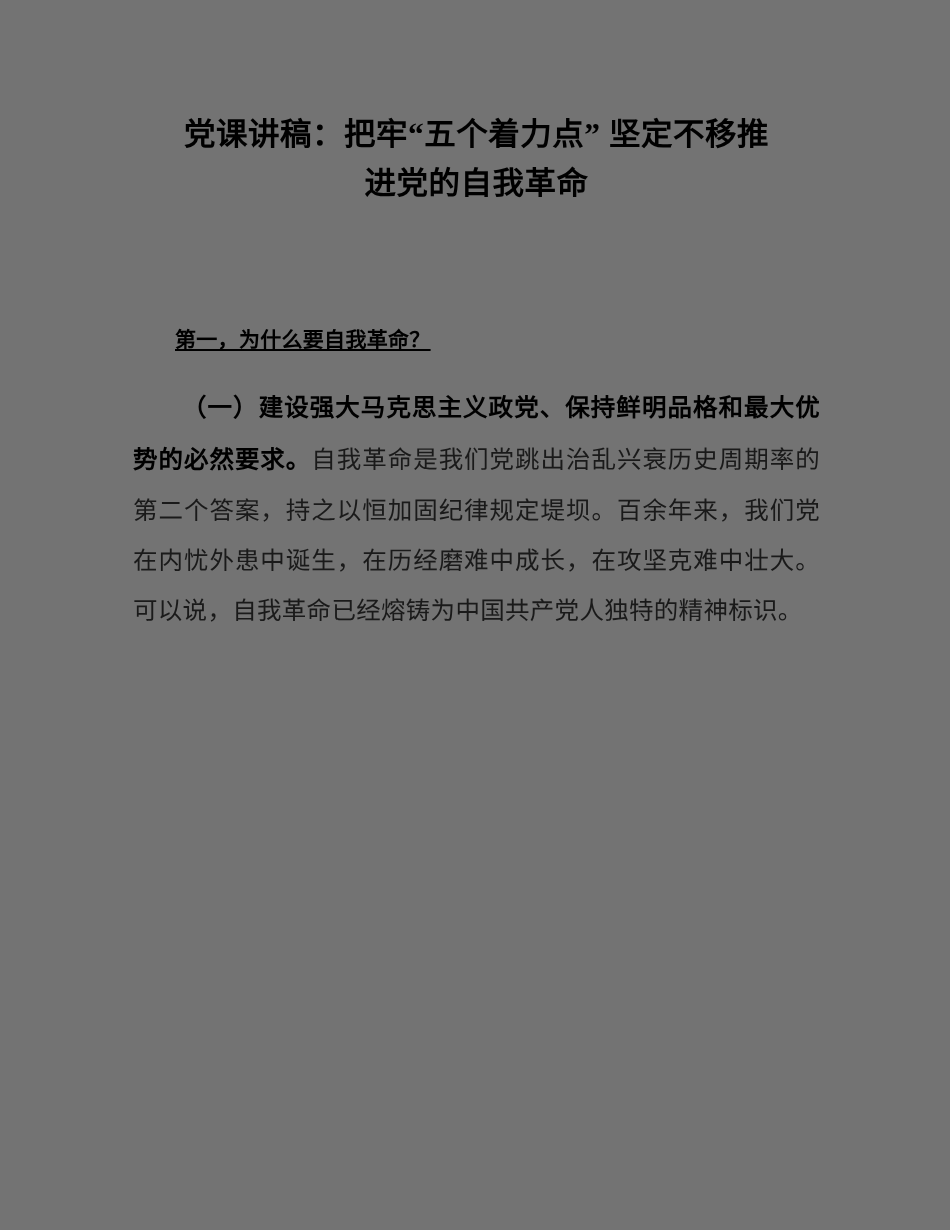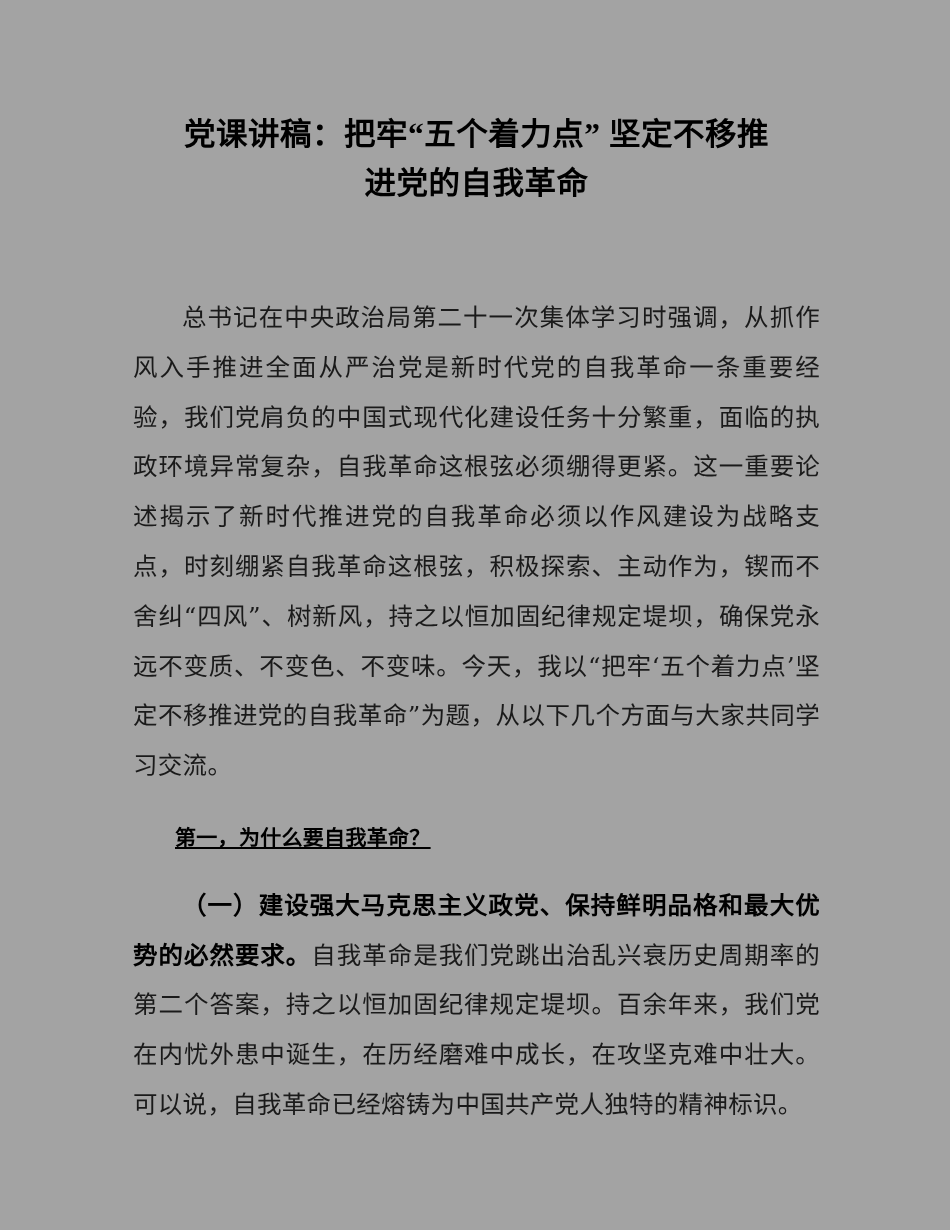--- a/index.html
+++ b/index.html
@@ -11,21 +11,21 @@
   body {
     font-family: "Liberation Serif", "DejaVu Serif", serif;
     color: #000000;
     -webkit-font-smoothing: antialiased;
   }
 
   .page {
     position: relative;
     width: 950px;
     height: 1230px;
-    background: #a3a3a3;
+    background: #737373;
     margin: 0 auto;
     overflow: hidden;
     box-sizing: border-box;
   }
 
   .content {
     position: absolute;
     left: 133px;
     top: 0;
     width: 687px;
@@ -85,41 +85,40 @@
     line-height: 49.8px;
     text-align: justify;
     text-justify: inter-character;
     text-indent: 2em;
     letter-spacing: 0.3px;
     color: #1a1a1a;
     word-break: break-all;
   }
 
   .heading-2 .lead {
-    font-family: Liberation Serif, serif;
+    font-family: Liberation Mono, monospace;
     font-weight: 700;
     color: #000000;
   }
 
   .spacer-bottom {
     height: 120px;
   }
 </style>
 </head>
 <body>
 
 <div class="page">
   <div class="content">
 
     <h1 class="doc-title">党课讲稿：把牢“五个着力点” 坚定不移推
 进党的自我革命</h1>
 
     <div class="body-block">
 
-      <p class="para">总书记在中央政治局第二十一次集体学习时强调，从抓作风入手推进全面从严治党是新时代党的自我革命一条重要经验，我们党肩负的中国式现代化建设任务十分繁重，面临的执政环境异常复杂，自我革命这根弦必须绷得更紧。这一重要论述揭示了新时代推进党的自我革命必须以作风建设为战略支点，时刻绷紧自我革命这根弦，积极探索、主动作为，锲而不舍纠“四风”、树新风，持之以恒加固纪律规定堤坝，确保党永远不变质、不变色、不变味。今天，我以“把牢‘五个着力点’坚定不移推进党的自我革命”为题，从以下几个方面与大家共同学习交流。</p>
 
       <p class="heading-1">第一，为什么要自我革命？</p>
 
       <p class="heading-2">
         <span class="lead">（一）建设强大马克思主义政党、保持鲜明品格和最大优势的必然要求。</span><span>自我革命是我们党跳出治乱兴衰历史周期率的第二个答案，持之以恒加固纪律规定堤坝。百余年来，我们党在内忧外患中诞生，在历经磨难中成长，在攻坚克难中壮大。可以说，自我革命已经熔铸为中国共产党人独特的精神标识。</span>
       </p>
 
       <div class="spacer-bottom"></div>
     </div>
 

